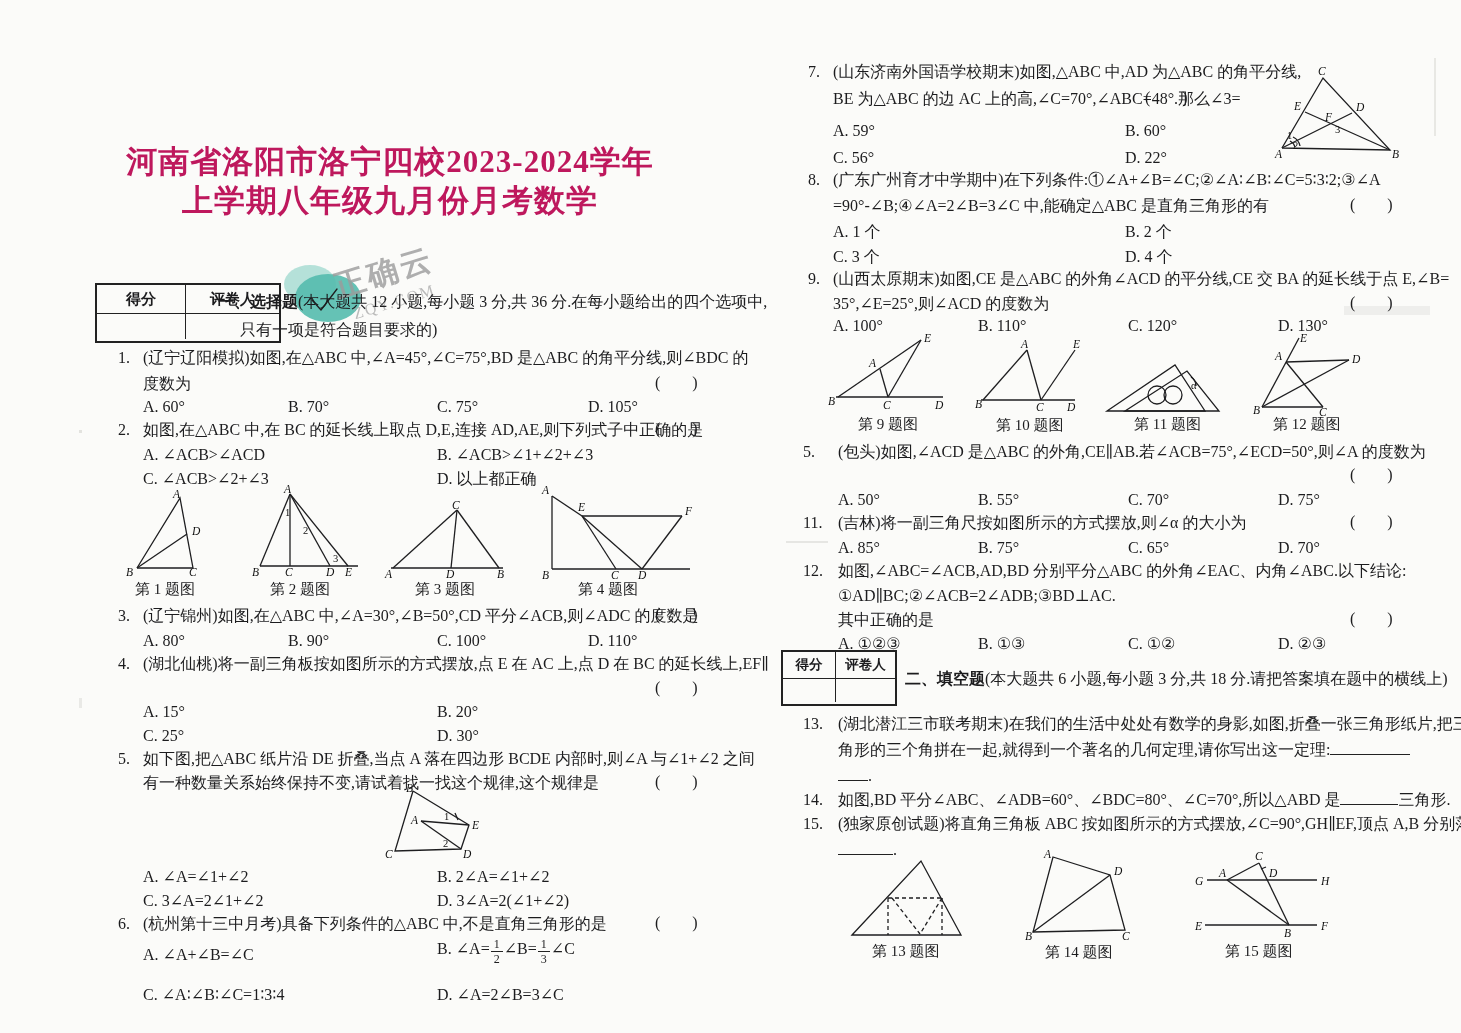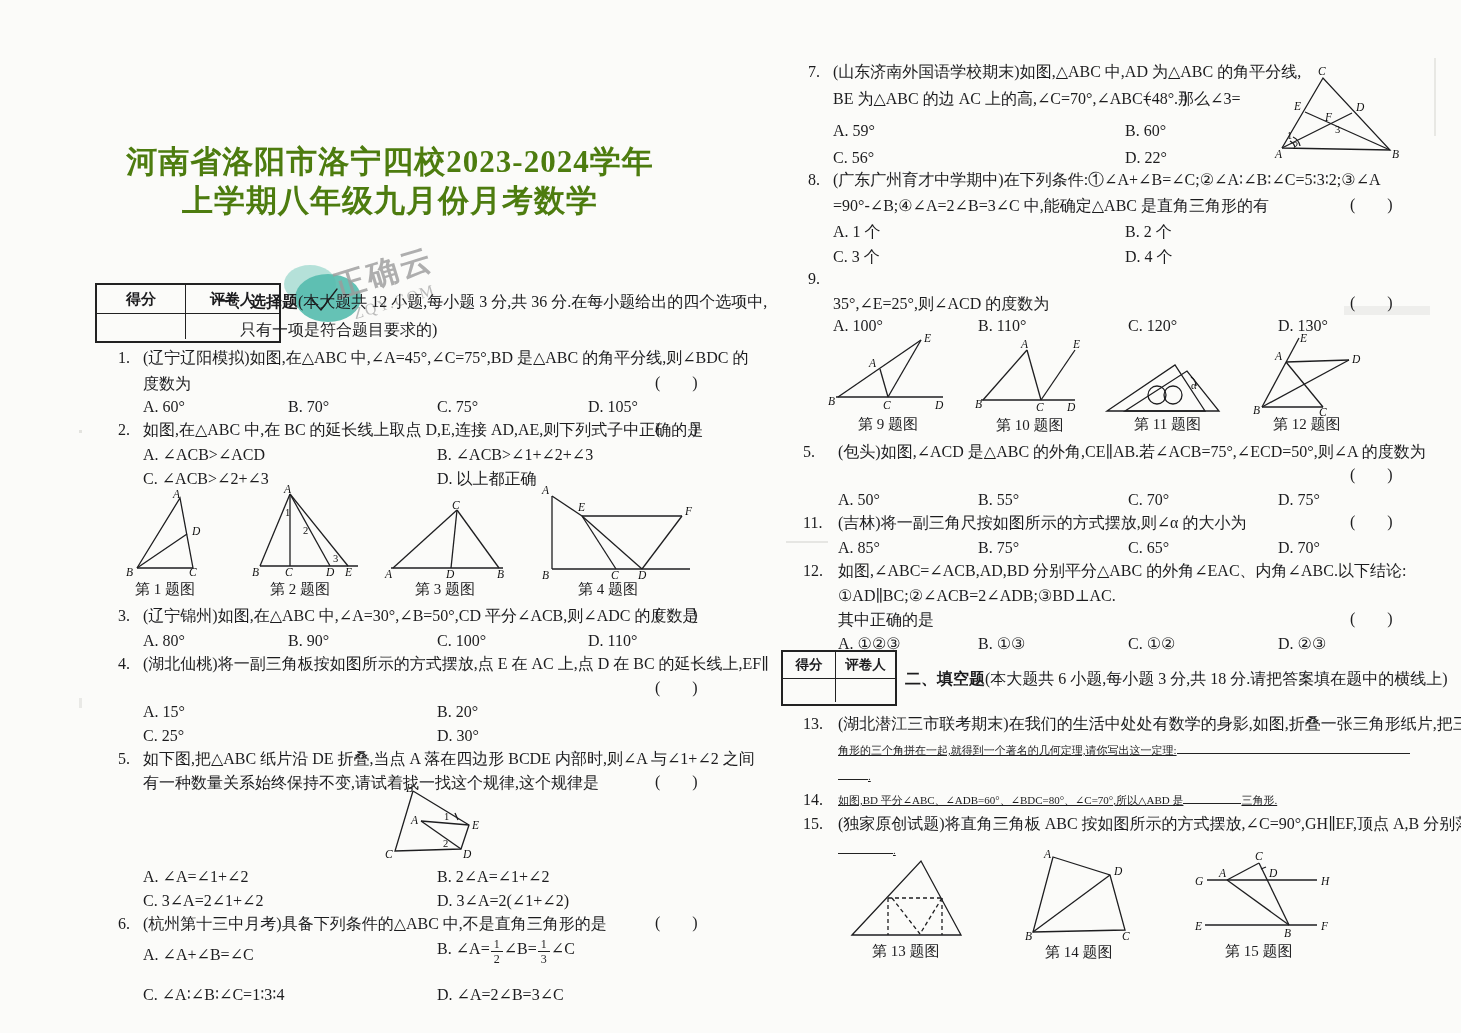--- a/index.html
+++ b/index.html
@@ -1,35 +1,35 @@
 <!DOCTYPE html>
 <html><head>
 <meta charset="utf-8">
 <style>
   html,body{margin:0;padding:0;background:#e9e9e7;}
   .page{position:relative;width:1461px;height:1033px;background:#fbfbf9;overflow:hidden;
         font-family:"Liberation Serif","DejaVu Serif",serif;color:#1c1c1e;}
   .t{position:absolute;white-space:nowrap;font-size:16px;line-height:21px;}
   .b{font-weight:bold;}
   .title{position:absolute;left:70px;width:640px;text-align:center;font-weight:bold;
-         font-size:31px;letter-spacing:1px;color:#4d7c0f;}
+         font-size:31px;letter-spacing:1px;color:#be185d;}
   .cap{position:absolute;white-space:nowrap;font-size:15px;color:#1c1c1e;}
   .bracket{position:absolute;font-size:16px;}
   .fig{position:absolute;overflow:visible;}
   .fig line,.fig polyline,.fig polygon,.fig circle,.fig path{stroke:#1e1e20;fill:none;stroke-width:1.3;}
   .fig text{font-size:11.5px;font-style:italic;font-family:"Liberation Serif",serif;fill:#111;stroke:none;}
   .fig text.up{font-style:normal;font-size:10.5px;}
   .scorebox{position:absolute;border:2.2px solid #222;background:transparent;}
   .scorebox .row{display:flex;border-bottom:1.6px solid #222;}
   .scorebox .row:last-child{border-bottom:none;}
   .scorebox .cell{border-right:1.6px solid #222;display:flex;align-items:center;justify-content:center;
                   font-weight:bold;}
   .scorebox .cell:last-child{border-right:none;text-align:center;}
   .blank{display:inline-block;border-bottom:1.4px solid #222;height:14px;vertical-align:baseline;}
-  .fill-line{position:absolute;display:flex;align-items:baseline;white-space:nowrap;font-size:11px;line-height:21px;text-decoration:underline;}
+  .fill-line{position:absolute;display:flex;align-items:baseline;white-space:nowrap;font-size:16px;line-height:21px;}
   .frac{display:inline-block;vertical-align:-9px;text-align:center;line-height:1;margin:0 1px;}
   .frac .fn{display:block;font-size:12px;padding:0 3px 1px;border-bottom:1.1px solid #222;}
   .frac .fd{display:block;font-size:12px;padding-top:1px;}
   .wm-cn{position:absolute;left:333px;top:252px;font-size:31px;color:#9c9c9c;opacity:.8;
          transform:rotate(-17deg);letter-spacing:3px;font-weight:bold;}
   .wm-en{position:absolute;left:352px;top:293px;font-size:16px;color:#ababab;opacity:.8;
          transform:rotate(-17deg);letter-spacing:2px;}
   .artifact{position:absolute;background:#d8d8d4;}
 </style>
 </head>
@@ -234,20 +234,21 @@
   <div class="t" style="left:808px;top:169px">8.</div>
   <div class="t" style="left:833px;top:169px">(广东广州育才中学期中)在下列条件:①∠A+∠B=∠C;②∠A∶∠B∶∠C=5∶3∶2;③∠A</div>
   <div class="t" style="left:833px;top:195px">=90°-∠B;④∠A=2∠B=3∠C 中,能确定△ABC 是直角三角形的有</div>
   <div class="bracket" style="left:1350px;top:195px">(　　)</div>
   <div class="t" style="left:833px;top:221px">A. 1 个</div>
   <div class="t" style="left:1125px;top:221px">B. 2 个</div>
   <div class="t" style="left:833px;top:246px">C. 3 个</div>
   <div class="t" style="left:1125px;top:246px">D. 4 个</div>
 
   <div class="t" style="left:808px;top:268px">9.</div>
+  <div class="t" style="left:833px;top:268px">(山西太原期末)如图,CE 是△ABC 的外角∠ACD 的平分线,CE 交 BA 的延长线于点 E,∠B=</div>
   <div class="t" style="left:833px;top:293px">35°,∠E=25°,则∠ACD 的度数为</div>
   <div class="bracket" style="left:1350px;top:293px">(　　)</div>
   <div class="t" style="left:833px;top:315px">A. 100°</div>
   <div class="t" style="left:978px;top:315px">B. 110°</div>
   <div class="t" style="left:1128px;top:315px">C. 120°</div>
   <div class="t" style="left:1278px;top:315px">D. 130°</div>
 
   <svg class="fig" style="left:828px;top:332px;width:120px;height:80px" viewBox="0 0 120 80">
     <g>
       <line x1="8" y1="65" x2="115" y2="65"></line>

